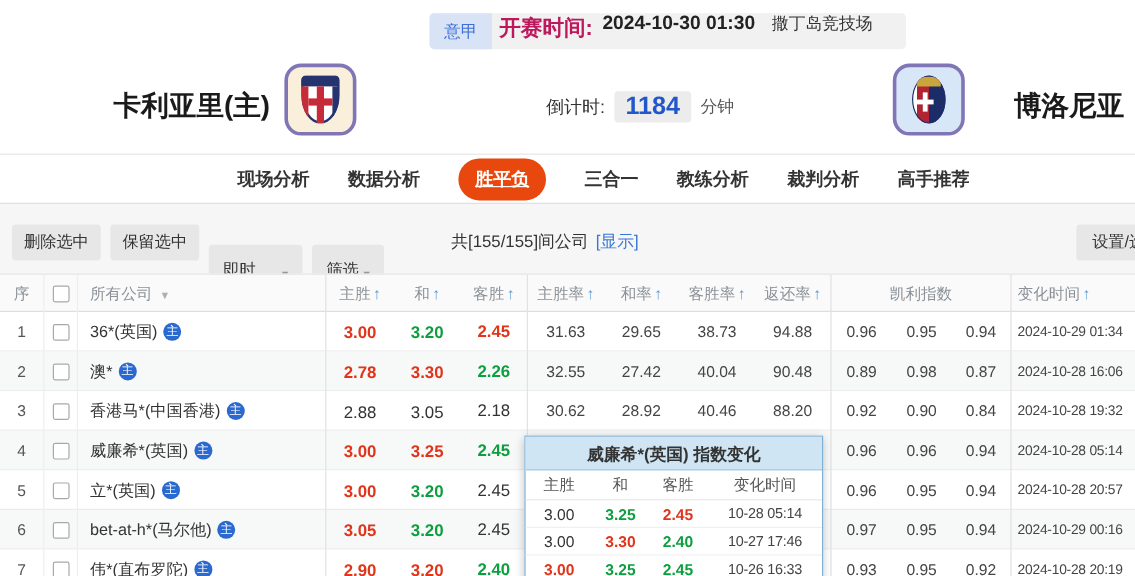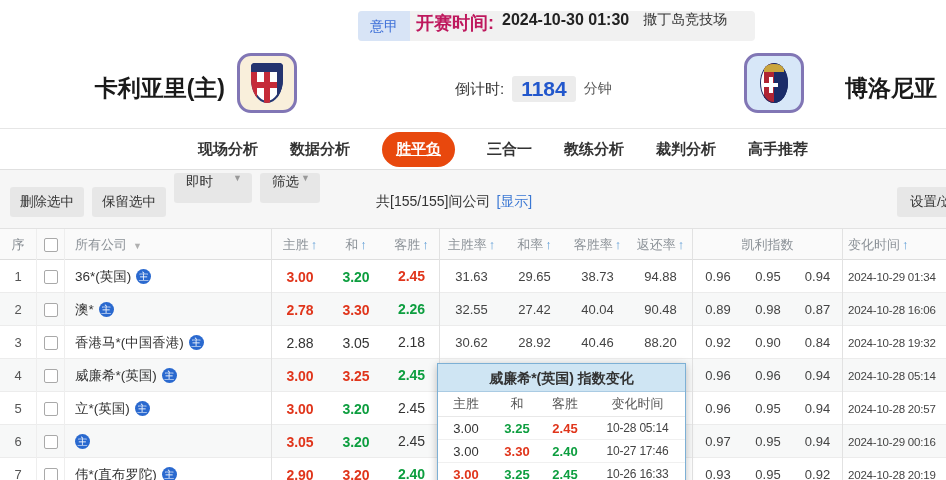--- a/index.html
+++ b/index.html
@@ -44,22 +44,22 @@
   .nav { position:absolute; top:128px; left:0; right:0; height:41px; background:#fff;
          border-top:1px solid #e6e6e6; display:flex; align-items:center; gap:32px; padding-left:198px; }
   .tab { font-size:15px; font-weight:700; color:#333; cursor:pointer; white-space:nowrap; }
   .tab[data-active="true"] { background:#e8480d; color:#fff; padding:8px 14px; border-radius:18px;text-decoration:underline; }
   
   .content { position:absolute; top:169px; left:0; right:0; bottom:0; background:#f6f6f6; border-top:1px solid #e0e0e0; }
   .btn { position:absolute; top:17px; height:30px; line-height:30px; background:#e7e7e7;
          border-radius:3px; font-size:13.5px; color:#333; text-align:center; cursor:pointer; }
   .btn-del { left:10px; width:74px; }
   .btn-keep { left:92px; width:74px; }
-  .dd { position:absolute; top:3px; height:30px; background:#e7e7e7; border-radius:3px;
-        display:flex; align-items:flex-start; justify-content:space-between; padding:0 10px 0 12px;
+  .dd { position:absolute; top:34px; height:30px; background:#e7e7e7; border-radius:3px;
+        display:flex; align-items:flex-end; justify-content:space-between; padding:0 10px 0 12px;
         font-size:13.5px; color:#333; cursor:pointer; }
   .dd-instant { left:174px; width:78px; }
   .dd-filter { left:260px; width:60px; }
   .dd .caret { font-size:9px; color:#999; }
   .count-wrap { position:absolute; left:332px; top:17px; height:30px; display:flex; align-items:center; gap:6px;margin-left:44px; }
   .count-text { font-size:14px; color:#333; }
   .show-link { font-size:14px; color:#3a77d3; cursor:pointer; }
   .btn-settings { left:897px; width:84px; }
   
   .table { position:absolute; top:58px; left:0; right:0; background:#fff; border-top:1px solid #e2e2e2; }
@@ -304,20 +304,21 @@
           <div class="kelly kelly-last">0.94</div>
           <div class="cell-time">2024-10-28 20:57</div>
         </div>
 
         <div class="trow">
           <div class="cell-no">6</div>
           <div class="cell-cb">
             <span class="checkbox"></span>
           </div>
           <div class="cell-comp">
+            <span>bet-at-h*(马尔他)</span>
             <span class="zhu">主</span>
           </div>
           <div class="odds" data-trend="up">3.05</div>
           <div class="odds" data-trend="down">3.20</div>
           <div class="odds odds-away" data-trend="flat">2.45</div>
           <div class="rate"></div>
           <div class="rate"></div>
           <div class="rate"></div>
           <div class="rate rate-last"></div>
           <div class="kelly">0.97</div>

